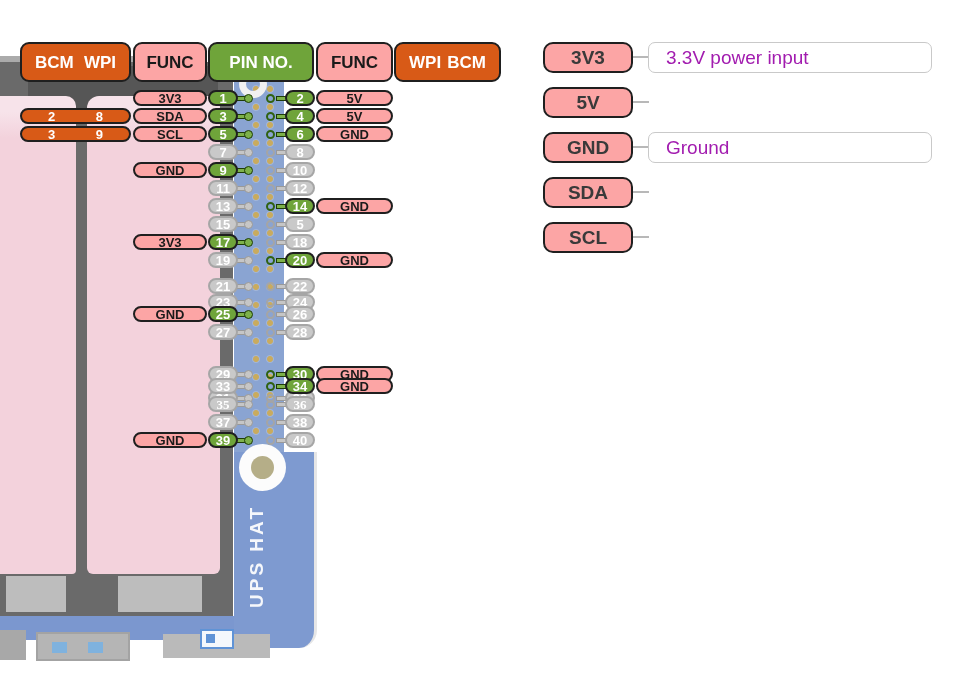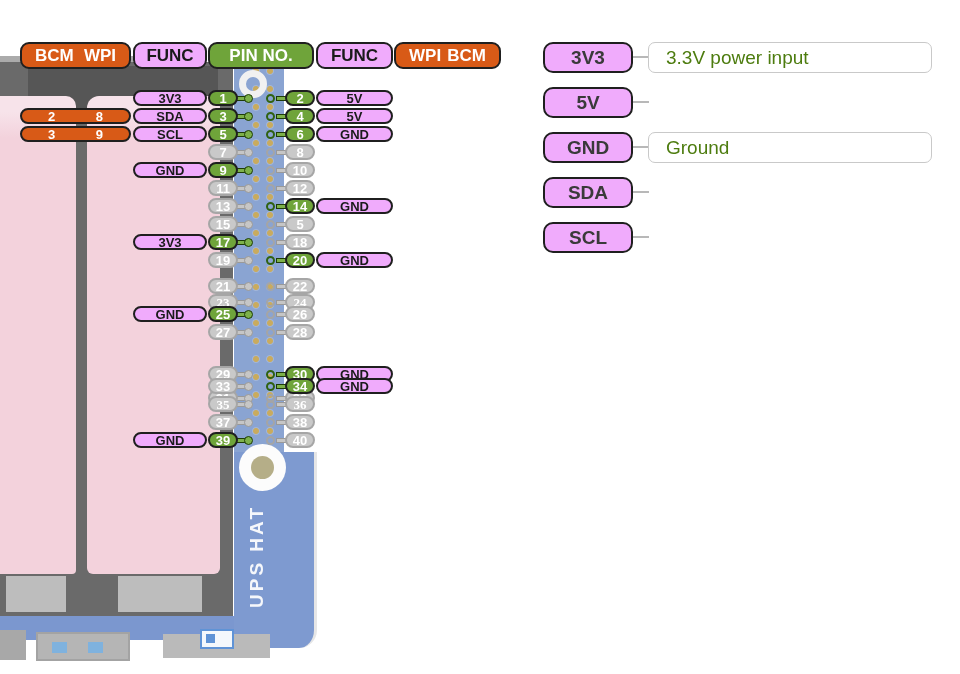--- a/index.html
+++ b/index.html
@@ -41,25 +41,25 @@
                    background:#7fb2de;box-shadow:36px 0 #7fb2de;}
   .ph-usb2{left:163px;top:634px;width:107px;height:24px;background:#bababa;}
   .ph-label-box{left:200px;top:629px;width:34px;height:20px;background:#f4f8fc;
                 border:2px solid #5f93d6;box-sizing:border-box;}
   .ph-label-box::before{content:"";position:absolute;left:4px;top:3px;width:9px;height:9px;background:#5f93d6;}
 
   
   .pill{position:absolute;box-sizing:border-box;display:flex;align-items:center;justify-content:center;
         border:2px solid #1f1f1f;border-radius:9px;font-weight:bold;line-height:1;white-space:nowrap;z-index:2;}
   .orange{background:#d85a17;color:#fff;}
-  .yellow{background:#f0abfc;color:#1a1a1a;}
+  .yellow{background:#fca5a5;color:#1a1a1a;}
   .greenp{background:#6fa43a;color:#fff;}
   .grayp{background:#c9c9c9;color:#fff;border-color:#a6a6a6;}
 
-  .hdr{top:42px;height:27px;font-size:17px;}
+  .hdr{top:42px;height:40px;font-size:17px;}
   .spread{justify-content:space-between;padding:0 13px;}
 
   
   .row{position:absolute;left:0;width:960px;height:16px;}
   .row .pill{height:16px;font-size:13px;border-radius:8px;}
   .bcmwpi{left:20px;width:111px;justify-content:space-between;padding:0 26px;}
   .funcL{left:133px;width:74px;}
   .funcR{left:316px;width:77px;}
   .pinL{left:208px;width:30px;}
   .pinR{left:285px;width:30px;}
@@ -75,21 +75,21 @@
   .stem.inact,.dot.inact{background:#c6c6c6;border-color:#999;}
   .ring.inact{border-color:#a5a5a5;}
 
   
   .lrow{position:absolute;left:0;width:960px;height:31px;}
   .lpill{left:543px;width:90px;height:31px;font-size:19px;border-radius:10px;
          border-width:2.5px;color:#3a3a3a;}
   .lline{position:absolute;left:631px;top:14px;width:18px;height:2px;background:#b8b8b8;}
   .lbox{position:absolute;left:648px;width:284px;height:31px;box-sizing:border-box;
         background:#fff;border:1.5px solid #c9c9c9;border-radius:7px;
-        display:flex;align-items:center;padding-left:17px;font-size:19px;color:#4d7c0f;line-height:1;}
+        display:flex;align-items:center;padding-left:17px;font-size:19px;color:#a21caf;line-height:1;}
 </style>
 </head>
 <body>
 
 <div class="stage">
 
   <div class="photo">
     <div class="ph-bracket"></div>
     <div class="ph-post"></div>
     <div class="ph-post2"></div>
@@ -240,21 +240,21 @@
       <div class="row" style="top: 278px;">
 
     <div class="pill pinL grayp">21</div>
     <div class="stem stemL inact"></div>
     <div class="dot dotL inact"></div>
     <div class="ring ringR inact"></div>
     <div class="stem stemR inact"></div>
     <div class="pill pinR grayp">22</div>
 
   </div>
-      <div class="row" style="top: 294px; font-family: Liberation Serif, serif;">
+      <div class="row" style="top: 294px;">
 
     <div class="pill pinL grayp">23</div>
     <div class="stem stemL inact"></div>
     <div class="dot dotL inact"></div>
     <div class="ring ringR inact"></div>
     <div class="stem stemR inact"></div>
     <div class="pill pinR grayp">24</div>
 
   </div>
       <div class="row" style="top: 306px;">

